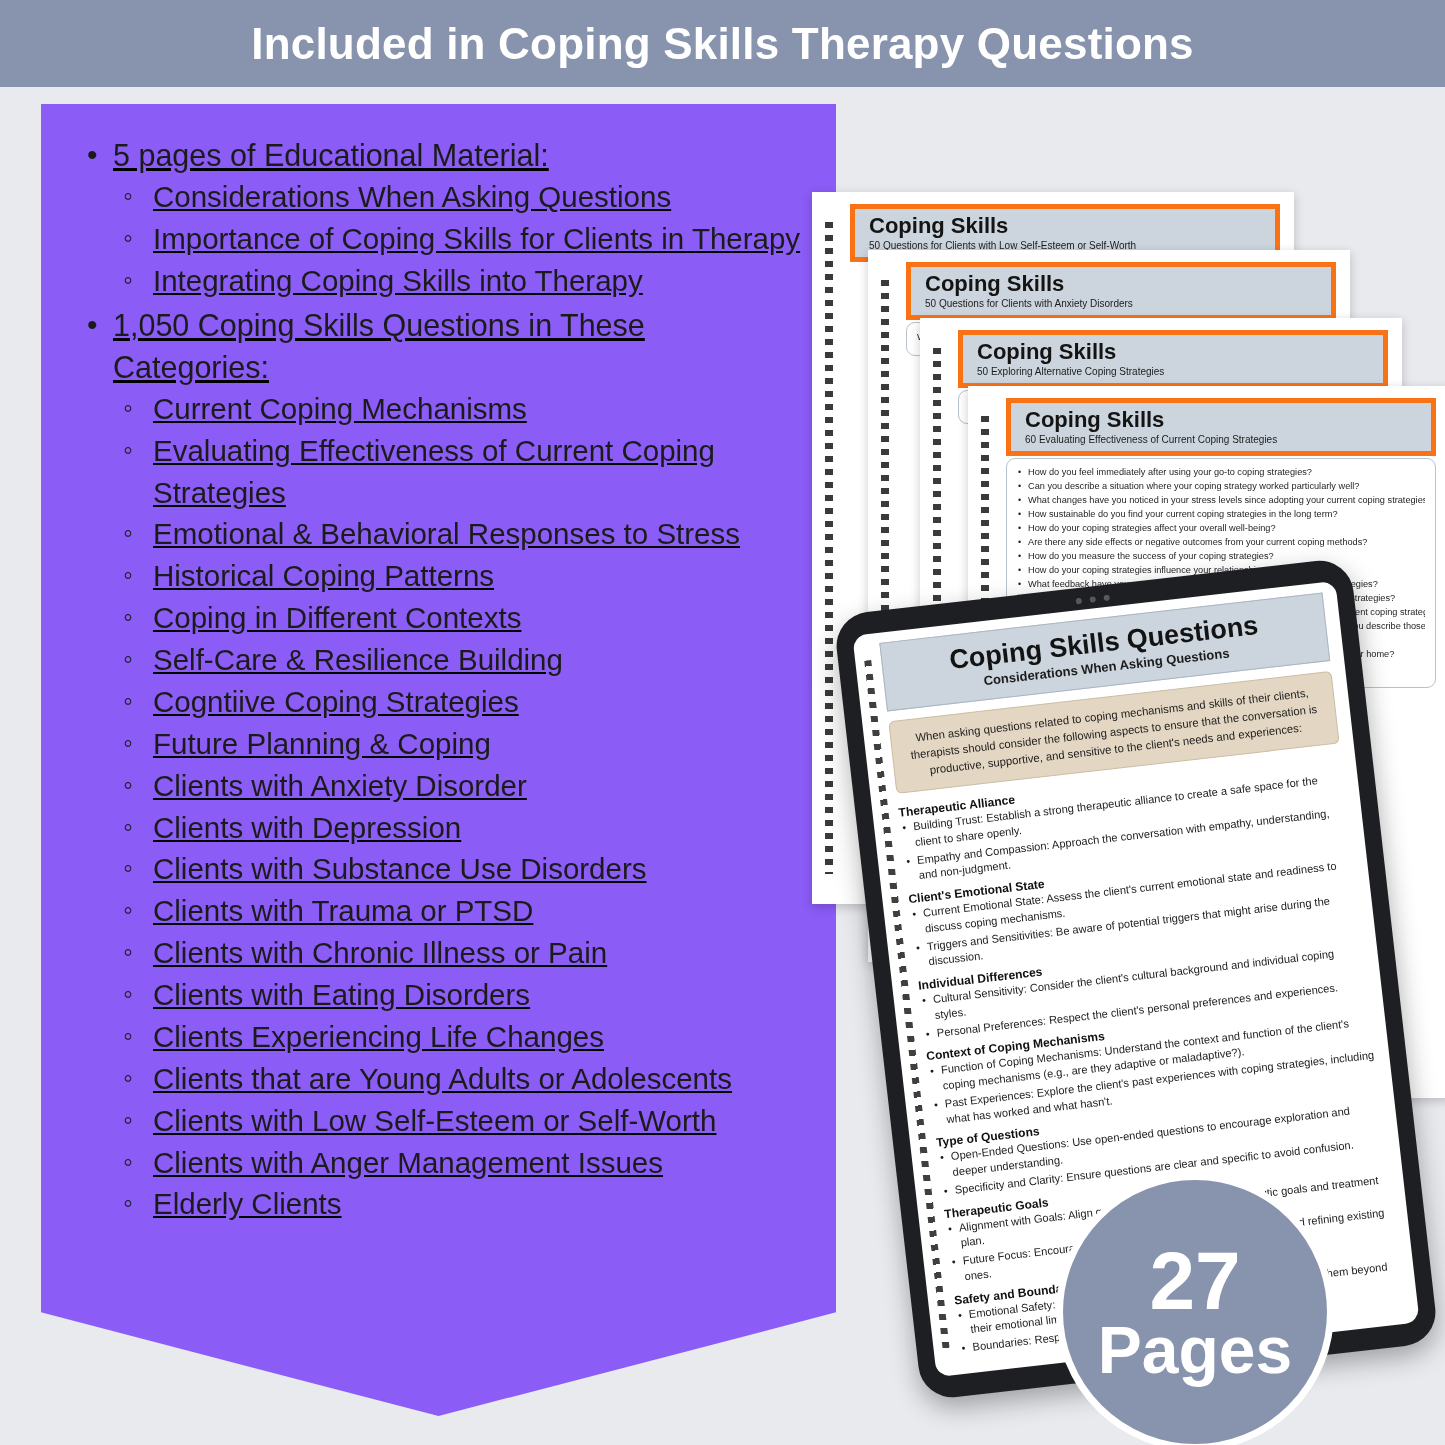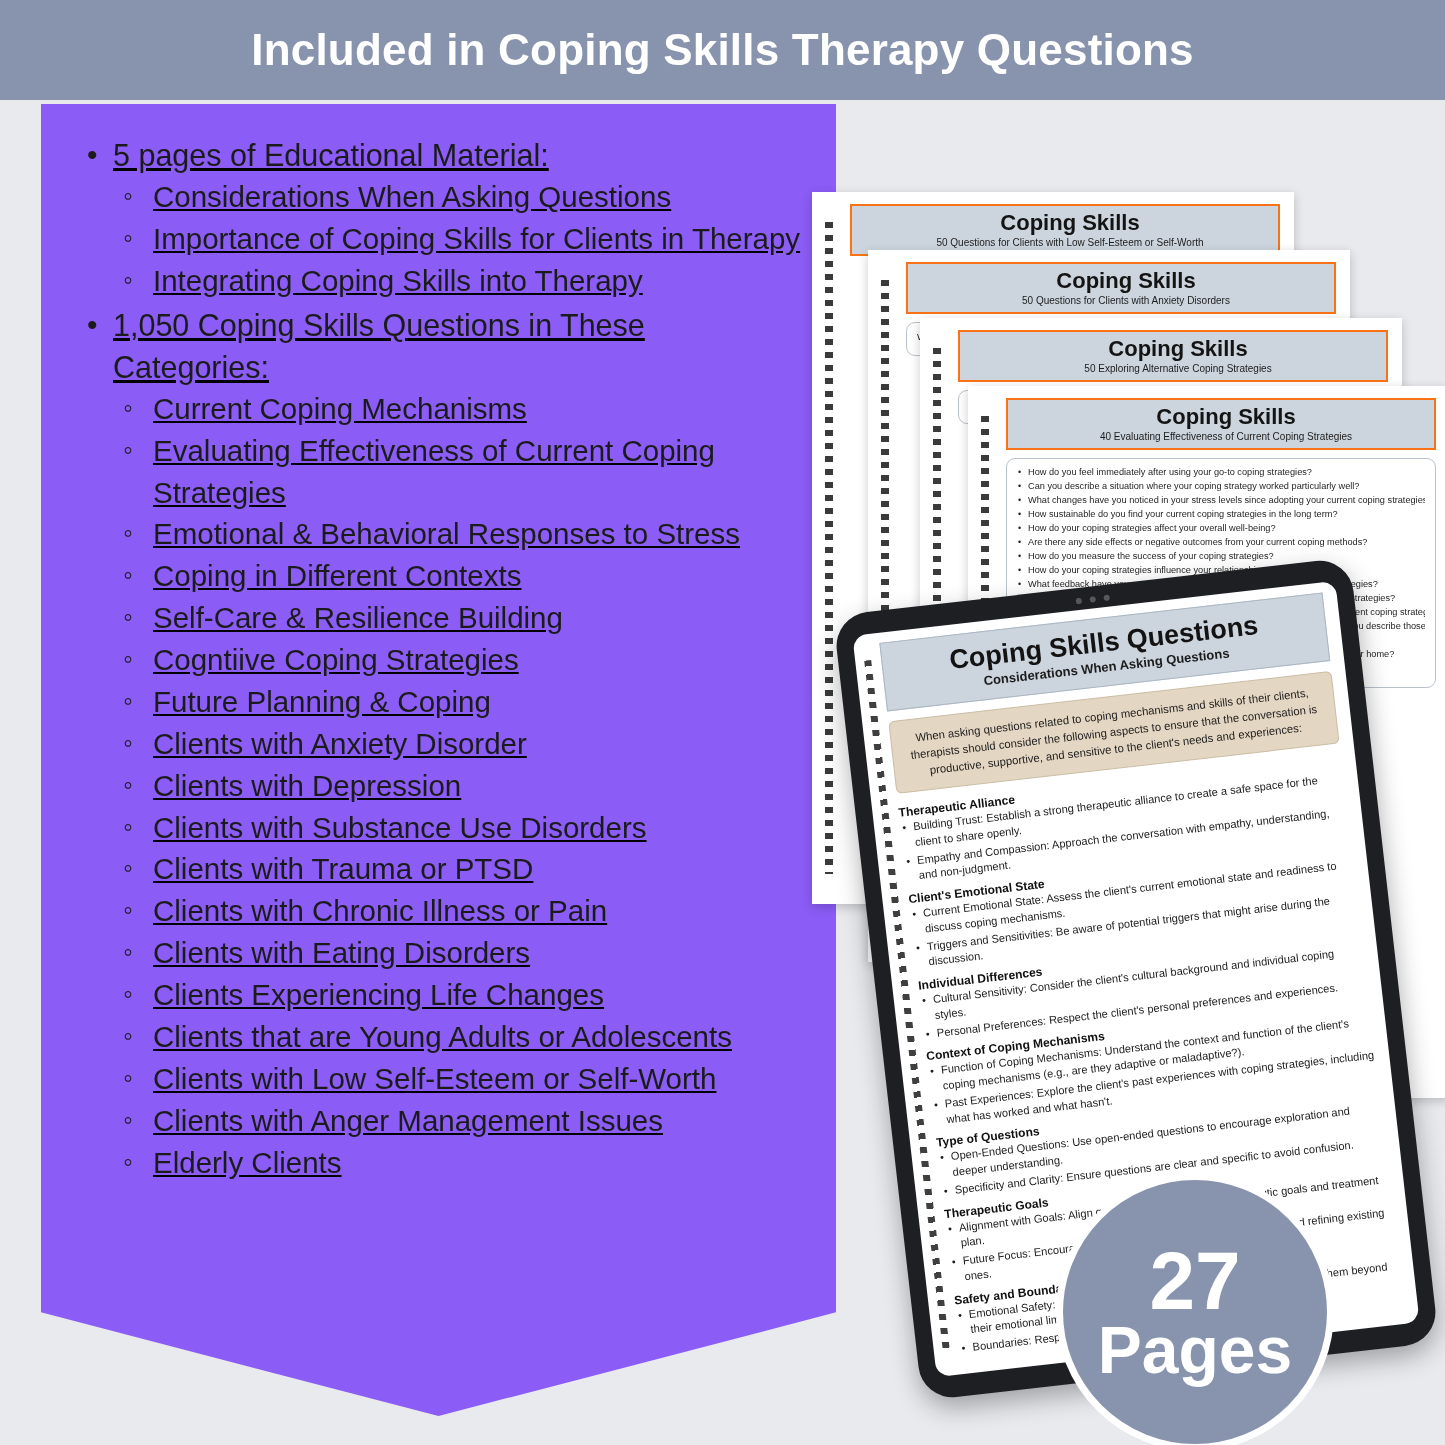--- a/index.html
+++ b/index.html
@@ -11,21 +11,21 @@
   }
   #stage {
     position: relative;
     width: 1445px; height: 1445px;
     background: #e8eaee;
   }
 
   
   .header {
     position: absolute; top: 0; left: 0;
-    width: 1445px; height: 100px;
+    width: 1445px; height: 87px;
     background: #8894ad;
     display: flex; align-items: center; justify-content: center;
   }
   .header h1 {
     color: #ffffff;
     font-size: 44px;
     font-weight: bold;
     letter-spacing: 0.2px;
     text-align: center;
     line-height: 1;
@@ -83,22 +83,21 @@
   }
   .sheet .punch {
     position: absolute; left: 13px; top: 30px;
     width: 8px; height: calc(100% - 60px);
     background-image: repeating-linear-gradient(to bottom, #3a3a3a 0 6px, transparent 6px 13px);
   }
   .sheet .titlebar {
     position: absolute;
     left: 38px; right: 14px; top: 12px;
     background: #ccd5de;
-    border: 2px solid #f97316;
-    text-align: center;
+    border: 5px solid #f97316;
     padding: 5px 4px 6px 14px;
   }
   .sheet .titlebar .st {
     font-size: 22px; font-weight: bold; color: #141414; line-height: 1.05;
   }
   .sheet .titlebar .ss {
     font-size: 10px; font-weight: normal; color: #1c1c1c; margin-top: 3px;
   }
   .qbox {
     position: absolute;
@@ -220,20 +219,21 @@
           <li>Integrating Coping Skills into Therapy</li>
         </ul>
       </li>
 
       <li>
         <span class="t">1,050 Coping Skills Questions in These Categories:</span>
         <ul class="lvl2">
           <li>Current Coping Mechanisms</li>
           <li>Evaluating Effectiveness of Current Coping Strategies</li>
           <li>Emotional &amp; Behavioral Responses to Stress</li>
+          <li>Historical Coping Patterns</li>
           <li>Coping in Different Contexts</li>
           <li>Self-Care &amp; Resilience Building</li>
           <li>Cogntiive Coping Strategies</li>
           <li>Future Planning &amp; Coping</li>
           <li>Clients with Anxiety Disorder</li>
           <li>Clients with Depression</li>
           <li>Clients with Substance Use Disorders</li>
           <li>Clients with Trauma or PTSD</li>
           <li>Clients with Chronic Illness or Pain</li>
           <li>Clients with Eating Disorders</li>
@@ -277,21 +277,21 @@
       </div>
       <div class="qbox" style="top:72px;height:34px;">
         <div class="qline">What alternative coping strategies have you heard about but haven't tried yet?</div>
       </div>
     </div>
 
     <div class="sheet" id="sheet4">
       <div class="punch"></div>
       <div class="titlebar">
         <div class="st">Coping Skills</div>
-        <div class="ss">40 Evaluating Effectiveness of Current Coping Strategies</div>
+        <div class="ss">60 Evaluating Effectiveness of Current Coping Strategies</div>
       </div>
       <div class="qbox" style="top:72px;height:230px;">
         <ul class="qlist">
           <li>How do you feel immediately after using your go-to coping strategies?</li>
           <li>Can you describe a situation where your coping strategy worked particularly well?</li>
           <li>What changes have you noticed in your stress levels since adopting your current coping strategies?</li>
           <li>How sustainable do you find your current coping strategies in the long term?</li>
           <li>How do your coping strategies affect your overall well-being?</li>
           <li>Are there any side effects or negative outcomes from your current coping methods?</li>
           <li>How do you measure the success of your coping strategies?</li>

